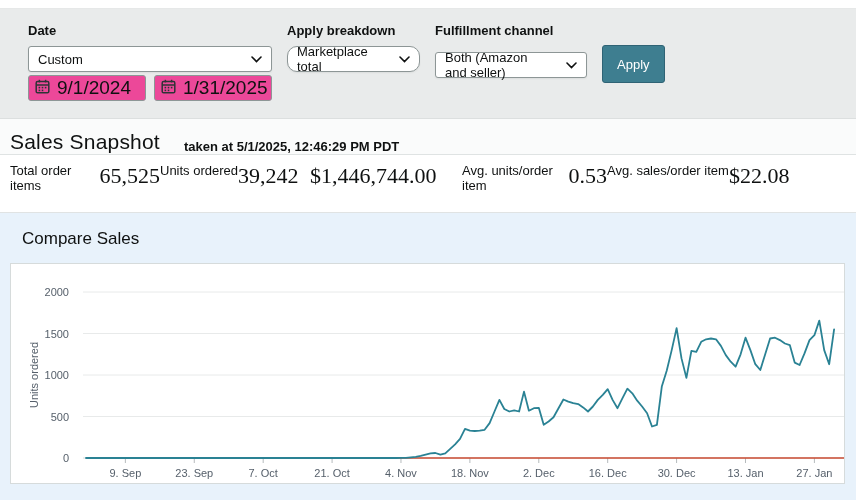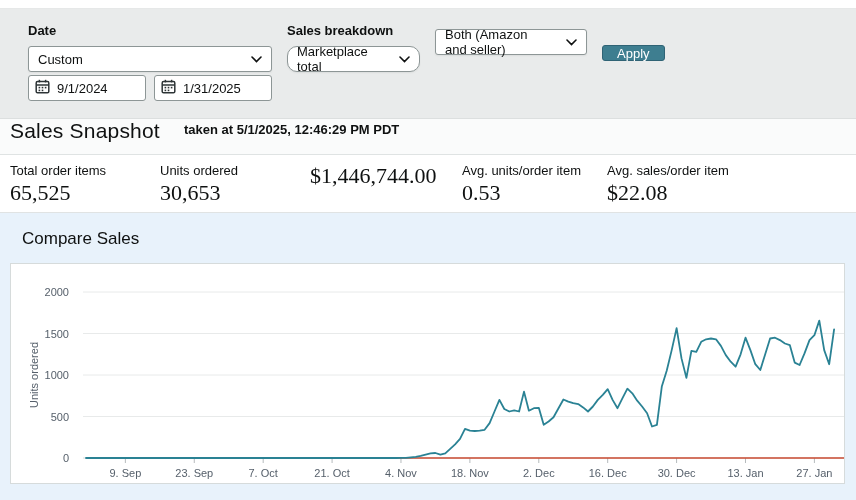--- a/index.html
+++ b/index.html
@@ -14,35 +14,35 @@
   .fgroup { display:flex; flex-direction:column; }
   .flabel { font-size:13px; font-weight:700; margin-bottom:8px; }
   .select { height:26px; background:#fff; border:1px solid #8d9696; border-radius:3px;
     display:flex; align-items:center; justify-content:space-between; padding:0 9px;
     font-size:13px; cursor:pointer; box-shadow:0 1px 2px rgba(15,17,17,.06);gap:13px; }
   .select .chev { display:flex; margin-left:10px; }
   .date-select { width:244px; }
   .bd-select { width:133px;border-radius:10px; }
   .fc-select { width:152px;margin-top:6px; }
   .date-row { display:flex; gap:8px; margin-top:3px; }
-  .date-input { width:118px; height:26px; background:#ffffff; border:1px solid #8d9696;
+  .date-input { width:118px; height:26px; background:#ec4899; border:1px solid #8d9696;
     border-radius:3px; display:flex; align-items:center; padding:0 6px; gap:7px;
-    font-size:13px; cursor:text; }
-  .apply-btn { margin-top:22px; height:16px; padding:0 14px; background:#3e7e90;
+    font-size:19px; cursor:text; }
+  .apply-btn { margin-top:22px; height:38px; padding:0 14px; background:#3e7e90;
     border:1px solid #2f6375; border-radius:3px; color:#fff; font-size:13px;
     font-family:"Liberation Sans", sans-serif; cursor:pointer; }
 
   
   .snap-header { height:36px; background:#fafbfb; border-bottom:1px solid #dfe3e3;
-    display:flex; align-items:flex-start; padding-left:10px; }
+    display:flex; align-items:flex-end; padding-left:10px; }
   .snap-title { font-size:21px; font-weight:400; letter-spacing:.2px; }
   .snap-taken { font-size:13px; font-weight:700; margin-left:24px; padding-top:3px; }
   .stats-row { height:58px; background:#fff; border-bottom:1px solid #e0e3e3;
     display:flex; padding:8px 0 0 10px; }
-  .stat { display:flex; flex-direction:column; }
+  .stat { display:flex; flex-direction:row; }
   .stat .slabel { font-size:13px; margin-bottom:2px; }
   .stat .svalue { font-size:22px; font-weight:400;font-family:Liberation Serif, serif; }
   .stat:nth-child(1){ width:150px; } .stat:nth-child(2){ width:150px; }
   .stat:nth-child(3){ width:152px; } .stat:nth-child(4){ width:145px; }
 
   
   .compare-section { height:316px; background:#e8f2fb; padding:16px 0 0 22px; }
   .compare-title { font-size:17px; font-weight:400; }
   .chart-card { width:835px; height:221px; background:#fff; border:1px solid #d6dbdb;
     margin:14px 0 0 -12px; }
@@ -95,32 +95,33 @@
               <rect x="3.6" y="10.6" width="1.6" height="1.6" fill="#2d3436"></rect>
               <rect x="6.7" y="10.6" width="1.6" height="1.6" fill="#2d3436"></rect>
             </svg>
         </span>
         <span>1/31/2025</span>
       </div>
     </div>
   </div>
 
   <div class="fgroup">
-    <span class="flabel">Sales breakdown</span>
+    <span class="flabel">Apply breakdown</span>
     <div class="select bd-select">
       <span>Marketplace total</span>
       <span class="chev">
         <svg width="11" height="7" viewBox="0 0 11 7">
             <path d="M1 1l4.5 4.5L10 1" fill="none" stroke="#0f1111" stroke-width="1.6" stroke-linecap="round"></path>
           </svg>
       </span>
     </div>
   </div>
 
   <div class="fgroup">
+    <span class="flabel">Fulfillment channel</span>
     <div class="select fc-select">
       <span>Both (Amazon and seller)</span>
       <span class="chev">
         <svg width="11" height="7" viewBox="0 0 11 7">
             <path d="M1 1l4.5 4.5L10 1" fill="none" stroke="#0f1111" stroke-width="1.6" stroke-linecap="round"></path>
           </svg>
       </span>
     </div>
   </div>
 
@@ -132,21 +133,21 @@
   <span class="snap-taken">taken at 5/1/2025, 12:46:29 PM PDT</span>
 </div>
 
 <div class="stats-row">
   <div class="stat">
     <span class="slabel">Total order items</span>
     <span class="svalue">65,525</span>
   </div>
   <div class="stat">
     <span class="slabel">Units ordered</span>
-    <span class="svalue">30,653</span>
+    <span class="svalue">39,242</span>
   </div>
   <div class="stat">
     <span class="svalue">$1,446,744.00</span>
   </div>
   <div class="stat">
     <span class="slabel">Avg. units/order item</span>
     <span class="svalue">0.53</span>
   </div>
   <div class="stat">
     <span class="slabel">Avg. sales/order item</span>

